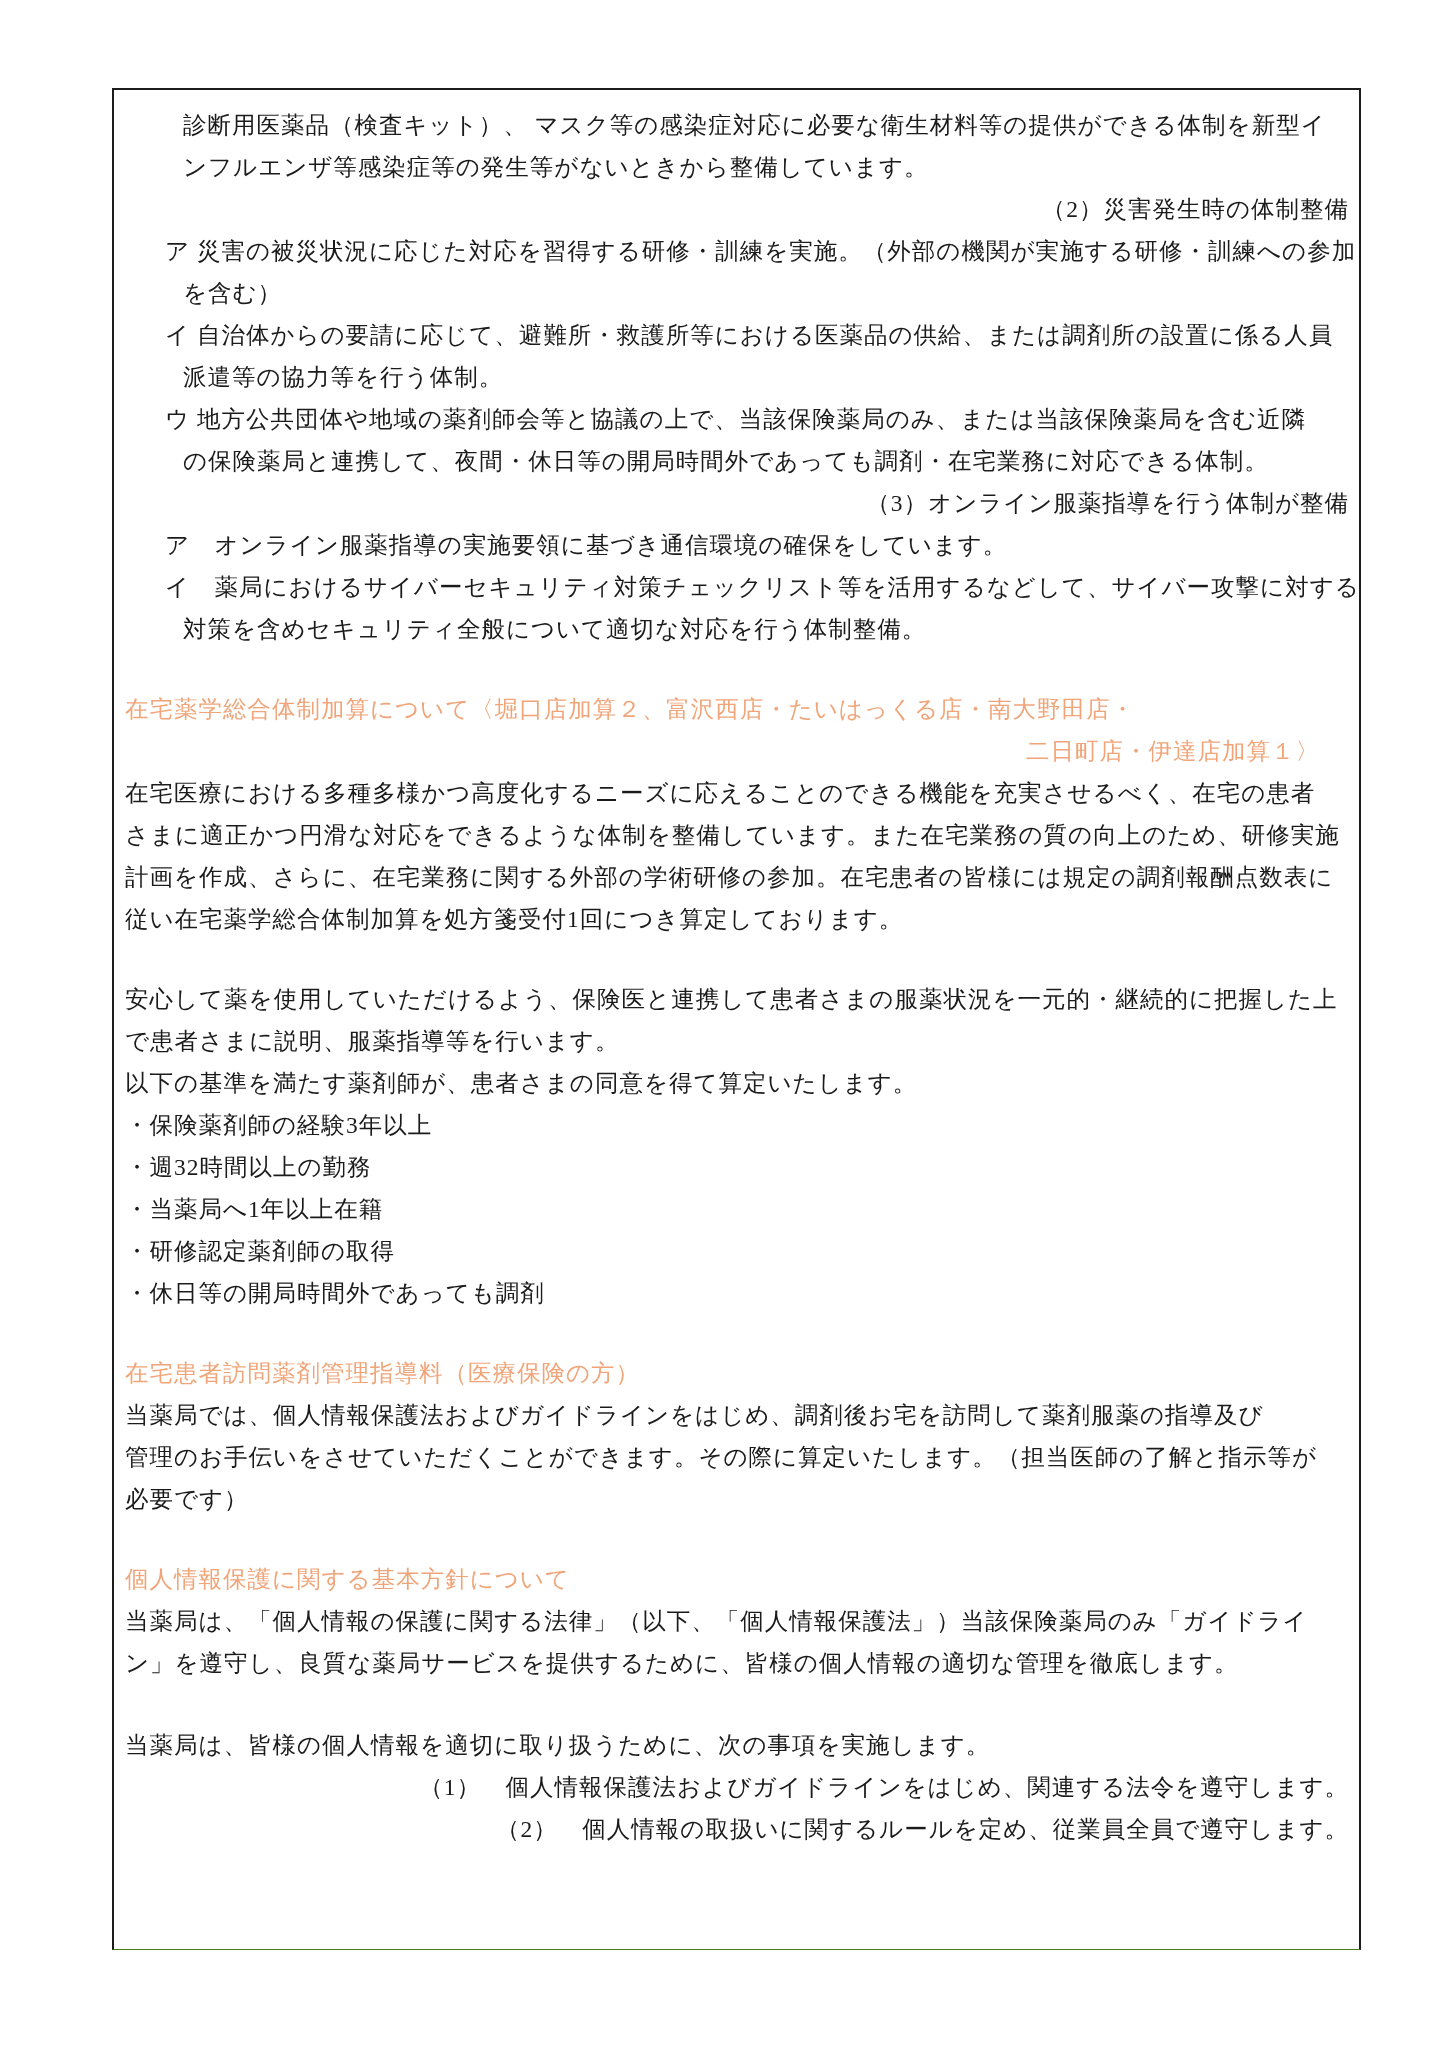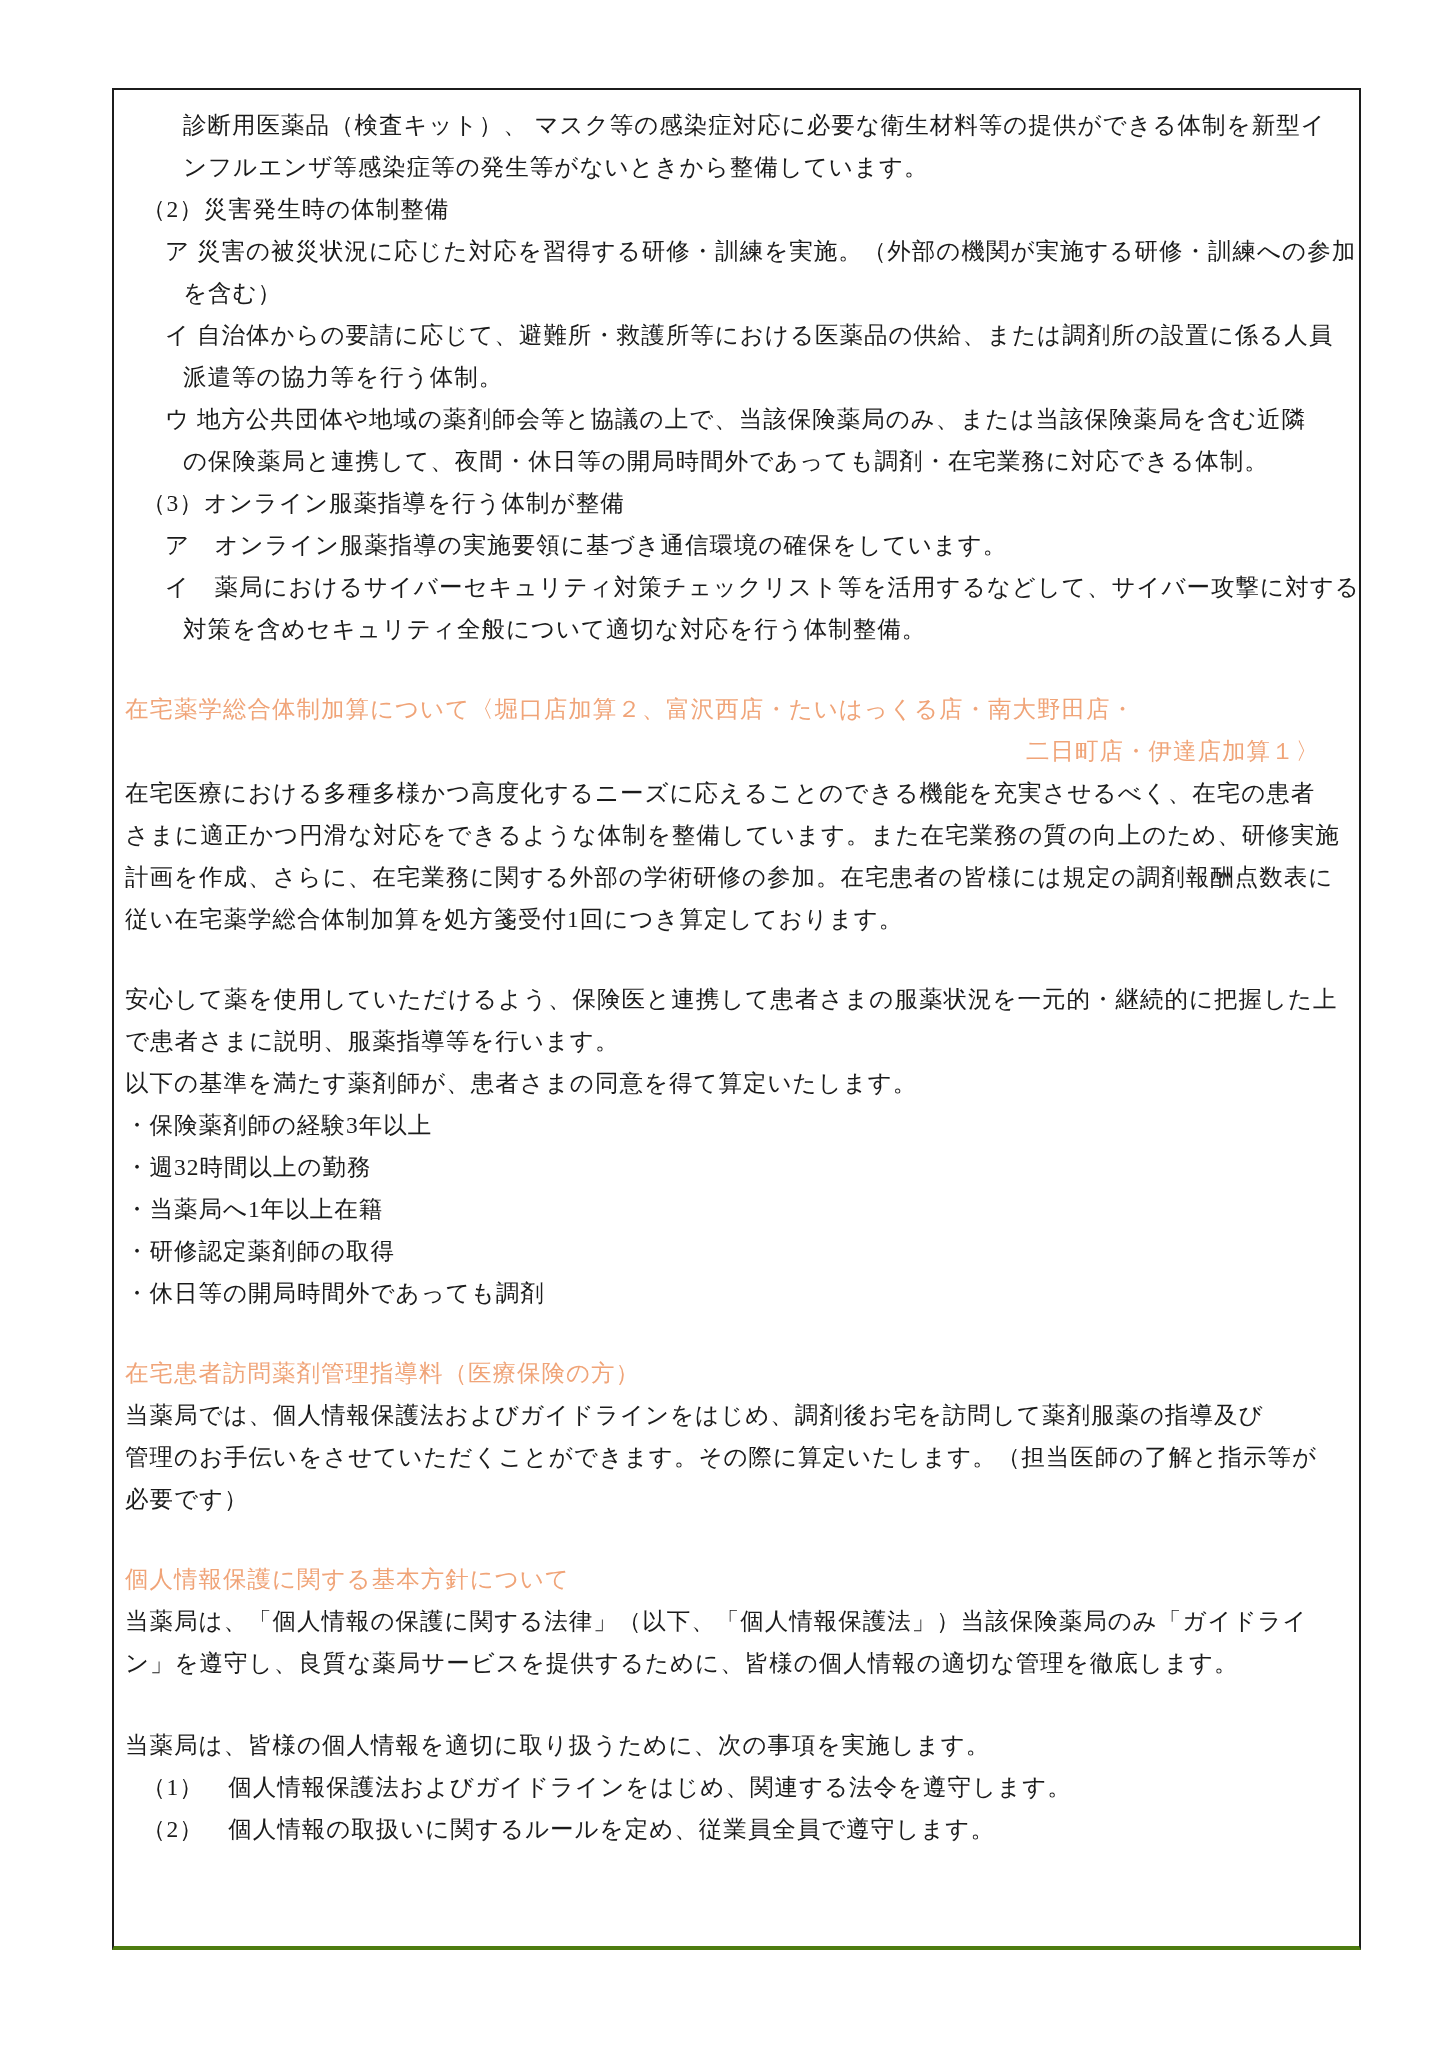--- a/index.html
+++ b/index.html
@@ -19,31 +19,31 @@
     color:var(--ink);
     overflow:hidden;
   }
   .doc-box{
     position:absolute;
     left:112px;
     top:88px;
     width:1249px;
     min-height:1862px;
     border:2px solid var(--border);
-    border-bottom:4px solid #4d7c0f;
+    border-bottom:1px solid #4d7c0f;
     padding:14px 10px 32px 11px;
     overflow:hidden;
   }
   .ln{
     font-size:23.5px;
     line-height:42px;
     letter-spacing:1px;
     white-space:nowrap;
   }
-  .ind-paren{padding-left:17px;}
+  .ind-paren{padding-left:17px;text-align:right;}
   .ind-kana{padding-left:40px;}
   .ind-cont{padding-left:58px;}
   .heading{
     color:var(--accent);
     margin-top:0;
   }
   section.block{margin-top:38px;}
   .h2-offset{padding-left:872px;text-align:center;}
   .blank-gap{margin-top:40px;}
 </style>

